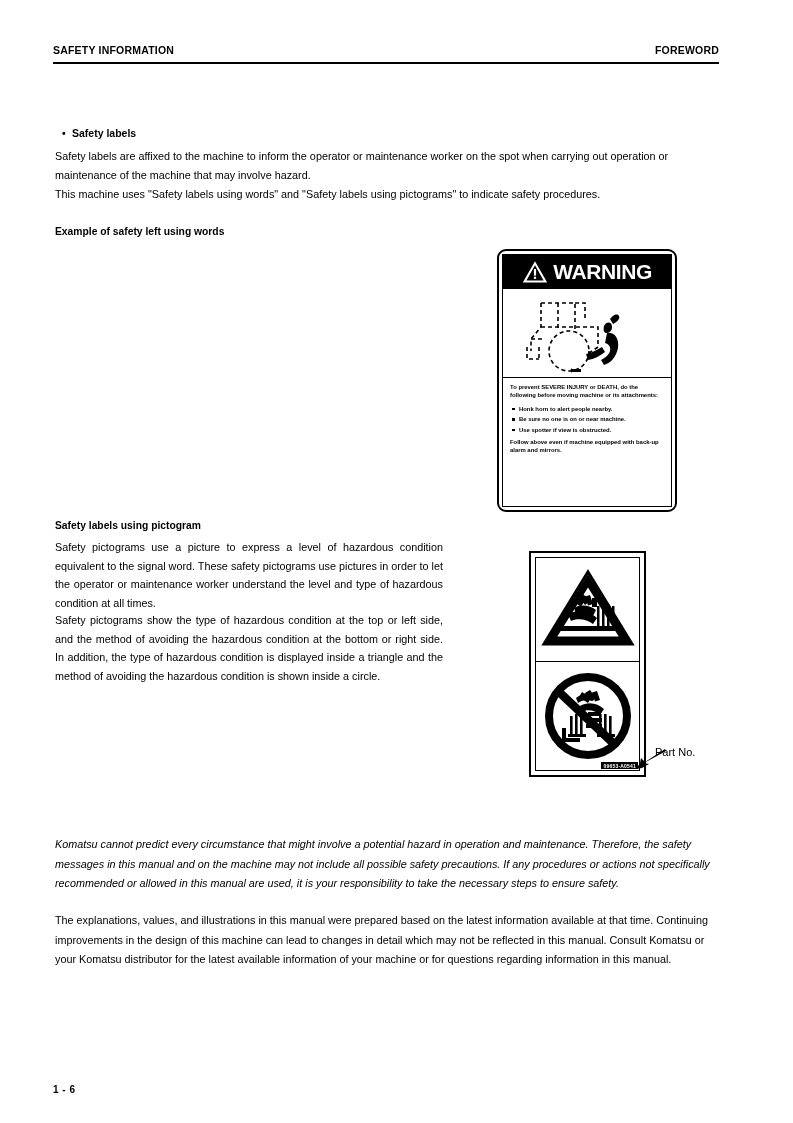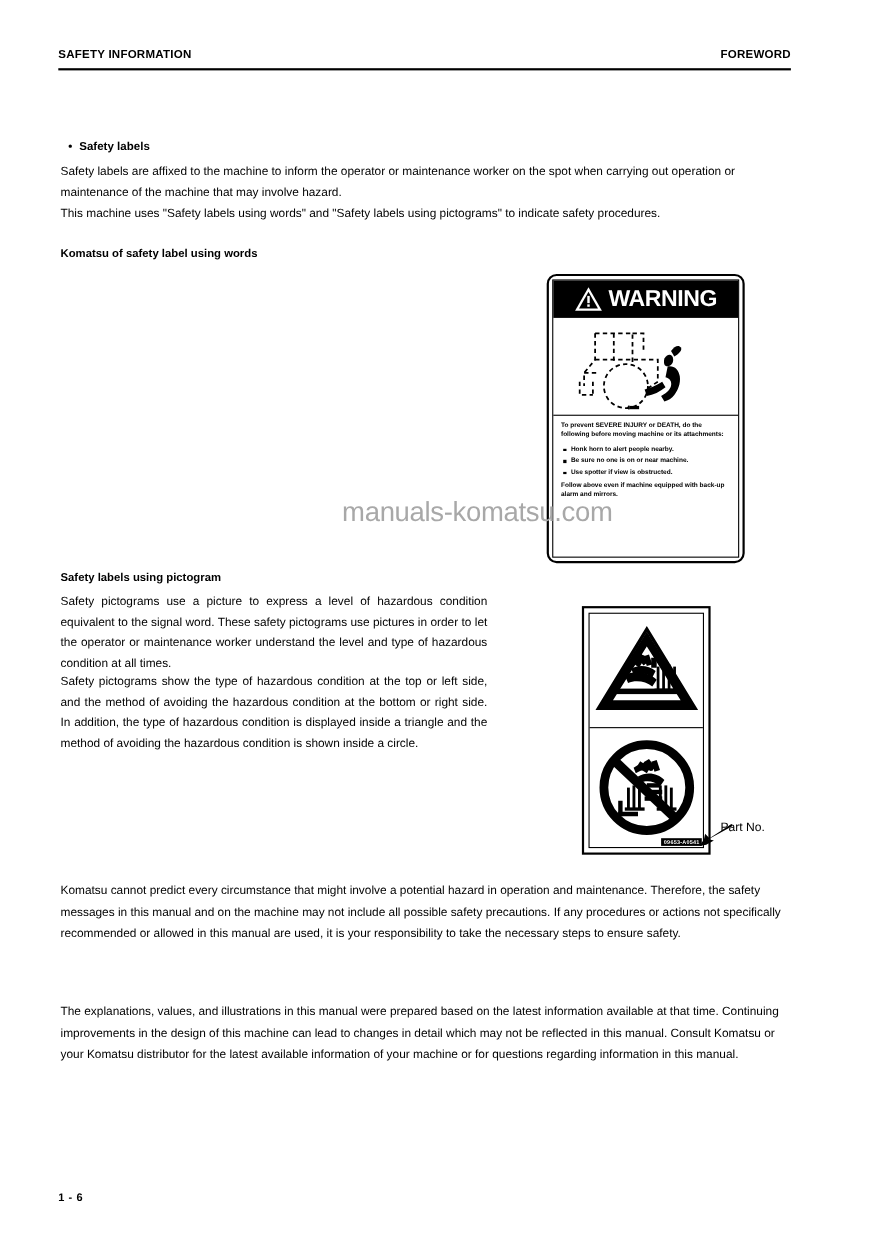--- a/index.html
+++ b/index.html
@@ -85,21 +85,21 @@
     width: 388px;
     text-align: justify;
     line-height: 18.6px;
   }
   .p-pictogram2 {
     left: 55px; top: 611px;
     width: 388px;
     text-align: justify;
     line-height: 18.6px;
   }
-  .p-komatsu { left: 55px; top: 801px; width: 666px; line-height: 19.5px; }
+  .p-komatsu { left: 55px; top: 835px; width: 666px; line-height: 19.5px; font-style: italic; }
   .p-explanations { left: 55px; top: 911px; width: 666px; line-height: 19.5px; }
   .p-numbers { left: 55px; top: 1007px; width: 666px; }
 
   .circled {
     display: inline-block;
     width: 11px; height: 11px;
     border: 1.2px solid #000;
     border-radius: 50%;
     font-size: 8px;
     line-height: 10px;
@@ -277,21 +277,21 @@
 
   <div class="bullet-head">
     <span class="dot">•</span><span>Safety labels</span>
   </div>
 
   <div class="para p-intro">
     <div>Safety labels are affixed to the machine to inform the operator or maintenance worker on the spot when carrying out operation or maintenance of the machine that may involve hazard.</div>
     <div>This machine uses "Safety labels using words" and "Safety labels using pictograms" to indicate safety procedures.</div>
   </div>
 
-  <div class="para p-example">Komatsu of safety label using words</div>
+  <div class="para p-example">Example of safety left using words</div>
 
   <div class="warn-label">
     <div class="warn-inner">
 
       <div class="warn-bar">
         <svg class="tri-icon" viewBox="0 0 26 24">
           <path d="M13 1.2 L25.2 22.6 L0.8 22.6 Z" fill="#ffffff"></path>
           <path d="M13 5.2 L21.6 20.4 L4.4 20.4 Z" fill="#000000"></path>
           <rect x="11.9" y="9" width="2.2" height="6.6" fill="#ffffff"></rect>
           <rect x="11.9" y="16.7" width="2.2" height="2.2" fill="#ffffff"></rect>
@@ -330,21 +330,20 @@
           <li>Honk horn to alert people nearby.</li>
           <li>Be sure no one is on or near machine.</li>
           <li>Use spotter if view is obstructed.</li>
         </ul>
         <p class="follow">Follow above even if machine equipped with back-up alarm and mirrors.</p>
       </div>
 
     </div>
   </div>
 
-  <div class="watermark">manuals-komatsu.com</div>
 
   <div class="pictogram-head">Safety labels using pictogram</div>
   <div class="para p-pictogram">Safety pictograms use a picture to express a level of hazardous condition equivalent to the signal word. These safety pictograms use pictures in order to let the operator or maintenance worker understand the level and type of hazardous condition at all times.</div>
   <div class="para p-pictogram2">Safety pictograms show the type of hazardous condition at the top or left side, and the method of avoiding the hazardous condition at the bottom or right side. In addition, the type of hazardous condition is displayed inside a triangle and the method of avoiding the hazardous condition is shown inside a circle.</div>
 
   <div class="picto-label">
     <div class="picto-inner">
 
       <div class="picto-top">
         <svg width="94" height="82" viewBox="0 0 94 82">

